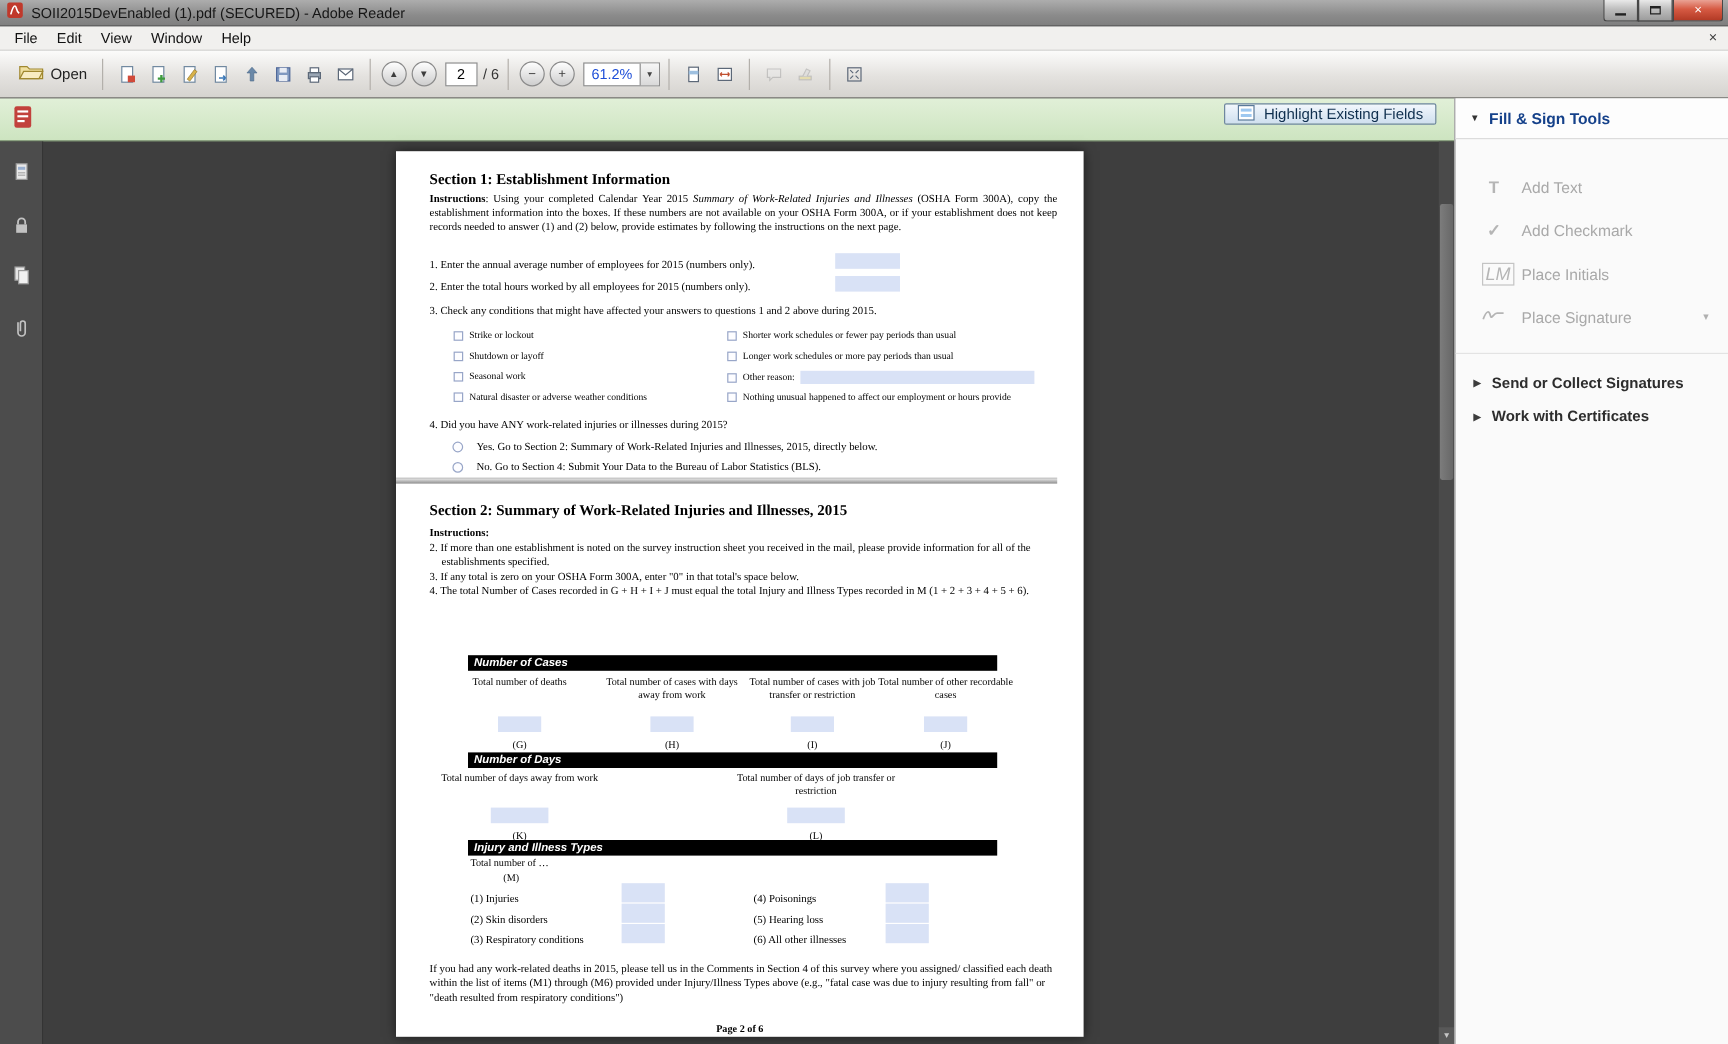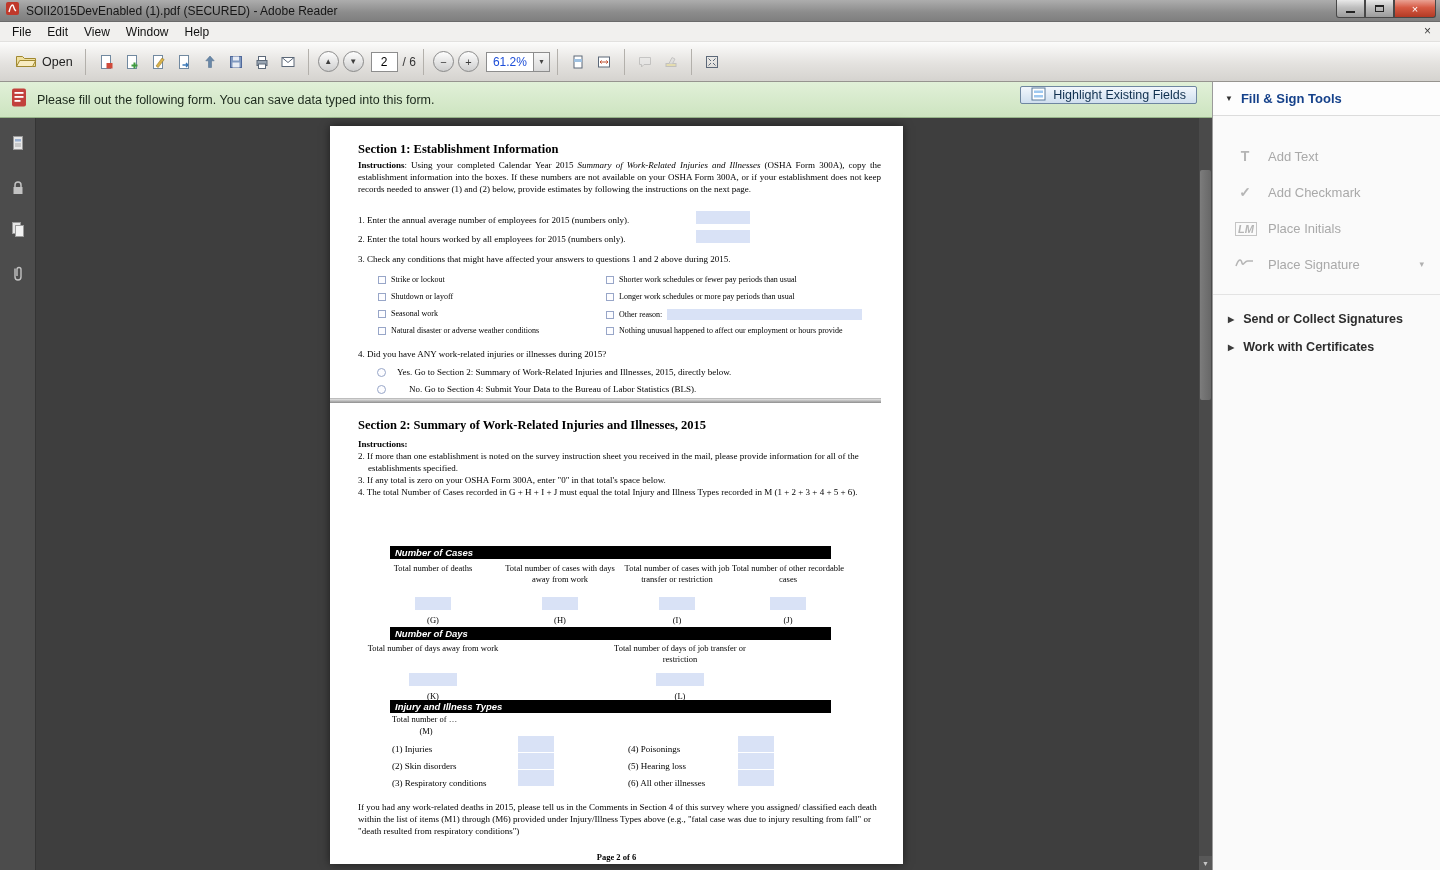--- a/index.html
+++ b/index.html
@@ -67,21 +67,21 @@
     display:flex;align-items:center;justify-content:center}
 
   
   .rightpanel{position:absolute;left:1212px;top:82px;width:228px;height:788px;background:#fafafa;border-left:1px solid #9b9b9b}
   .rp-header{height:34px;display:flex;align-items:center;padding-left:12px;gap:8px;border-bottom:1px solid #dcdcdc;background:#fdfdfd}
   .rp-header-tri{font-size:8px;color:#333}
   .rp-header-label{font-size:13px;font-weight:bold;color:#15418a}
   .rp-tools{margin-top:22px}
   .rp-row{height:36px;display:flex;align-items:center;padding-left:22px;gap:13px;color:#a9a9a9;font-size:13px}
   .rp-ico{width:20px;text-align:center;color:#b5b5b5;font-weight:bold;font-size:14px}
-  .rp-ini{font-style:italic;font-size:11px;border:1px solid #c4c4c4;padding:0 2px;color:#b5b5b5;font-weight:bold}
+  .rp-ini{font-style:italic;font-size:15px;border:1px solid #c4c4c4;padding:0 2px;color:#b5b5b5;font-weight:normal}
   .rp-dd{margin-left:auto;margin-right:16px;font-size:9px;color:#b0b0b0}
   .rp-div{height:1px;background:#e3e3e3;margin:12px 0 10px}
   .rp-link{height:28px;display:flex;align-items:center;padding-left:15px;gap:9px;font-size:12.5px;font-weight:bold;color:#2d2d2d}
   .rp-link-tri{font-size:8px;color:#3c3c3c}
 
   
   .pdfpage{position:absolute;left:330px;top:126px;width:573px;height:738px;background:#fff;
     box-shadow:0 0 9px rgba(0,0,0,.55);font-family:"Liberation Serif",serif;color:#000}
   .h1{font-size:12.5px;font-weight:bold}
   .t9{font-size:9px;line-height:12px}
@@ -242,21 +242,20 @@
 
 </div>
 
 <div class="notifbar">
   <span><svg width="18" height="21" viewBox="0 0 18 21">
         <rect x="2" y="1.5" width="14" height="18" rx="2" fill="#c2413c"></rect>
         <rect x="4.5" y="5" width="9" height="1.8" fill="#fff"></rect>
         <rect x="4.5" y="9" width="9" height="1.8" fill="#fff"></rect>
         <rect x="4.5" y="13" width="6" height="1.8" fill="#fff"></rect>
       </svg></span>
-  <span class="notif-text">Please fill out the following form. You can save data typed into this form.</span>
   <div class="hl-btn">
     <span><svg width="15" height="14" viewBox="0 0 15 14">
           <rect x="1" y="1" width="13" height="12" fill="#fff" stroke="#5a7a9a"></rect>
           <rect x="3" y="3.5" width="9" height="2.5" fill="#9ec8f0"></rect>
           <rect x="3" y="8" width="9" height="2.5" fill="#9ec8f0"></rect>
         </svg></span>
     <span>Highlight Existing Fields</span>
   </div>
 </div>
 
@@ -334,21 +333,21 @@
       <span class="t8">Nothing unusual happened to affect our employment or hours provide</span>
     </div>
 
   <div class="abs t9" style="left:28px;top:222px">4.  Did you have ANY work-related injuries or illnesses during 2015?</div>
   <div class="abs ckrow" style="left:47px;top:240px">
       <span class="rdo"></span>
       <span class="t9" style="margin-left:6px">Yes. Go to Section 2: Summary of Work-Related Injuries and Illnesses, 2015, directly below.</span>
     </div>
   <div class="abs ckrow" style="left:47px;top:257px">
       <span class="rdo"></span>
-      <span class="t9" style="margin-left:18px">No.   Go to Section 4: Submit Your Data to the Bureau of Labor Statistics (BLS).</span>
+      <span class="t9" style="margin-left:6px">No.   Go to Section 4: Submit Your Data to the Bureau of Labor Statistics (BLS).</span>
     </div>
 
   <div class="abs" style="left:0;top:272px;width:551px;height:5px;background:linear-gradient(#e2e2e2,#8e8e8e);border-top:1px solid #bdbdbd"></div>
 
   <div class="abs h1" style="left:28px;top:292px">Section 2:  Summary of Work-Related Injuries and Illnesses, 2015</div>
   <div class="abs t9" style="left:28px;top:312px;font-weight:bold">Instructions:</div>
   <div class="abs t9" style="left:28px;top:324px;width:524px">
     <div class="hang">2. If more than one establishment is noted on the survey instruction sheet you received in the mail, please provide information for all of the establishments specified.</div>
     <div class="hang">3. If any total is zero on your OSHA Form 300A, enter "0" in that total's space below.</div>
     <div class="hang">4. The total Number of Cases recorded in G + H + I + J must equal the total Injury and Illness Types recorded in M (1 + 2 + 3 + 4 + 5 + 6).</div>

